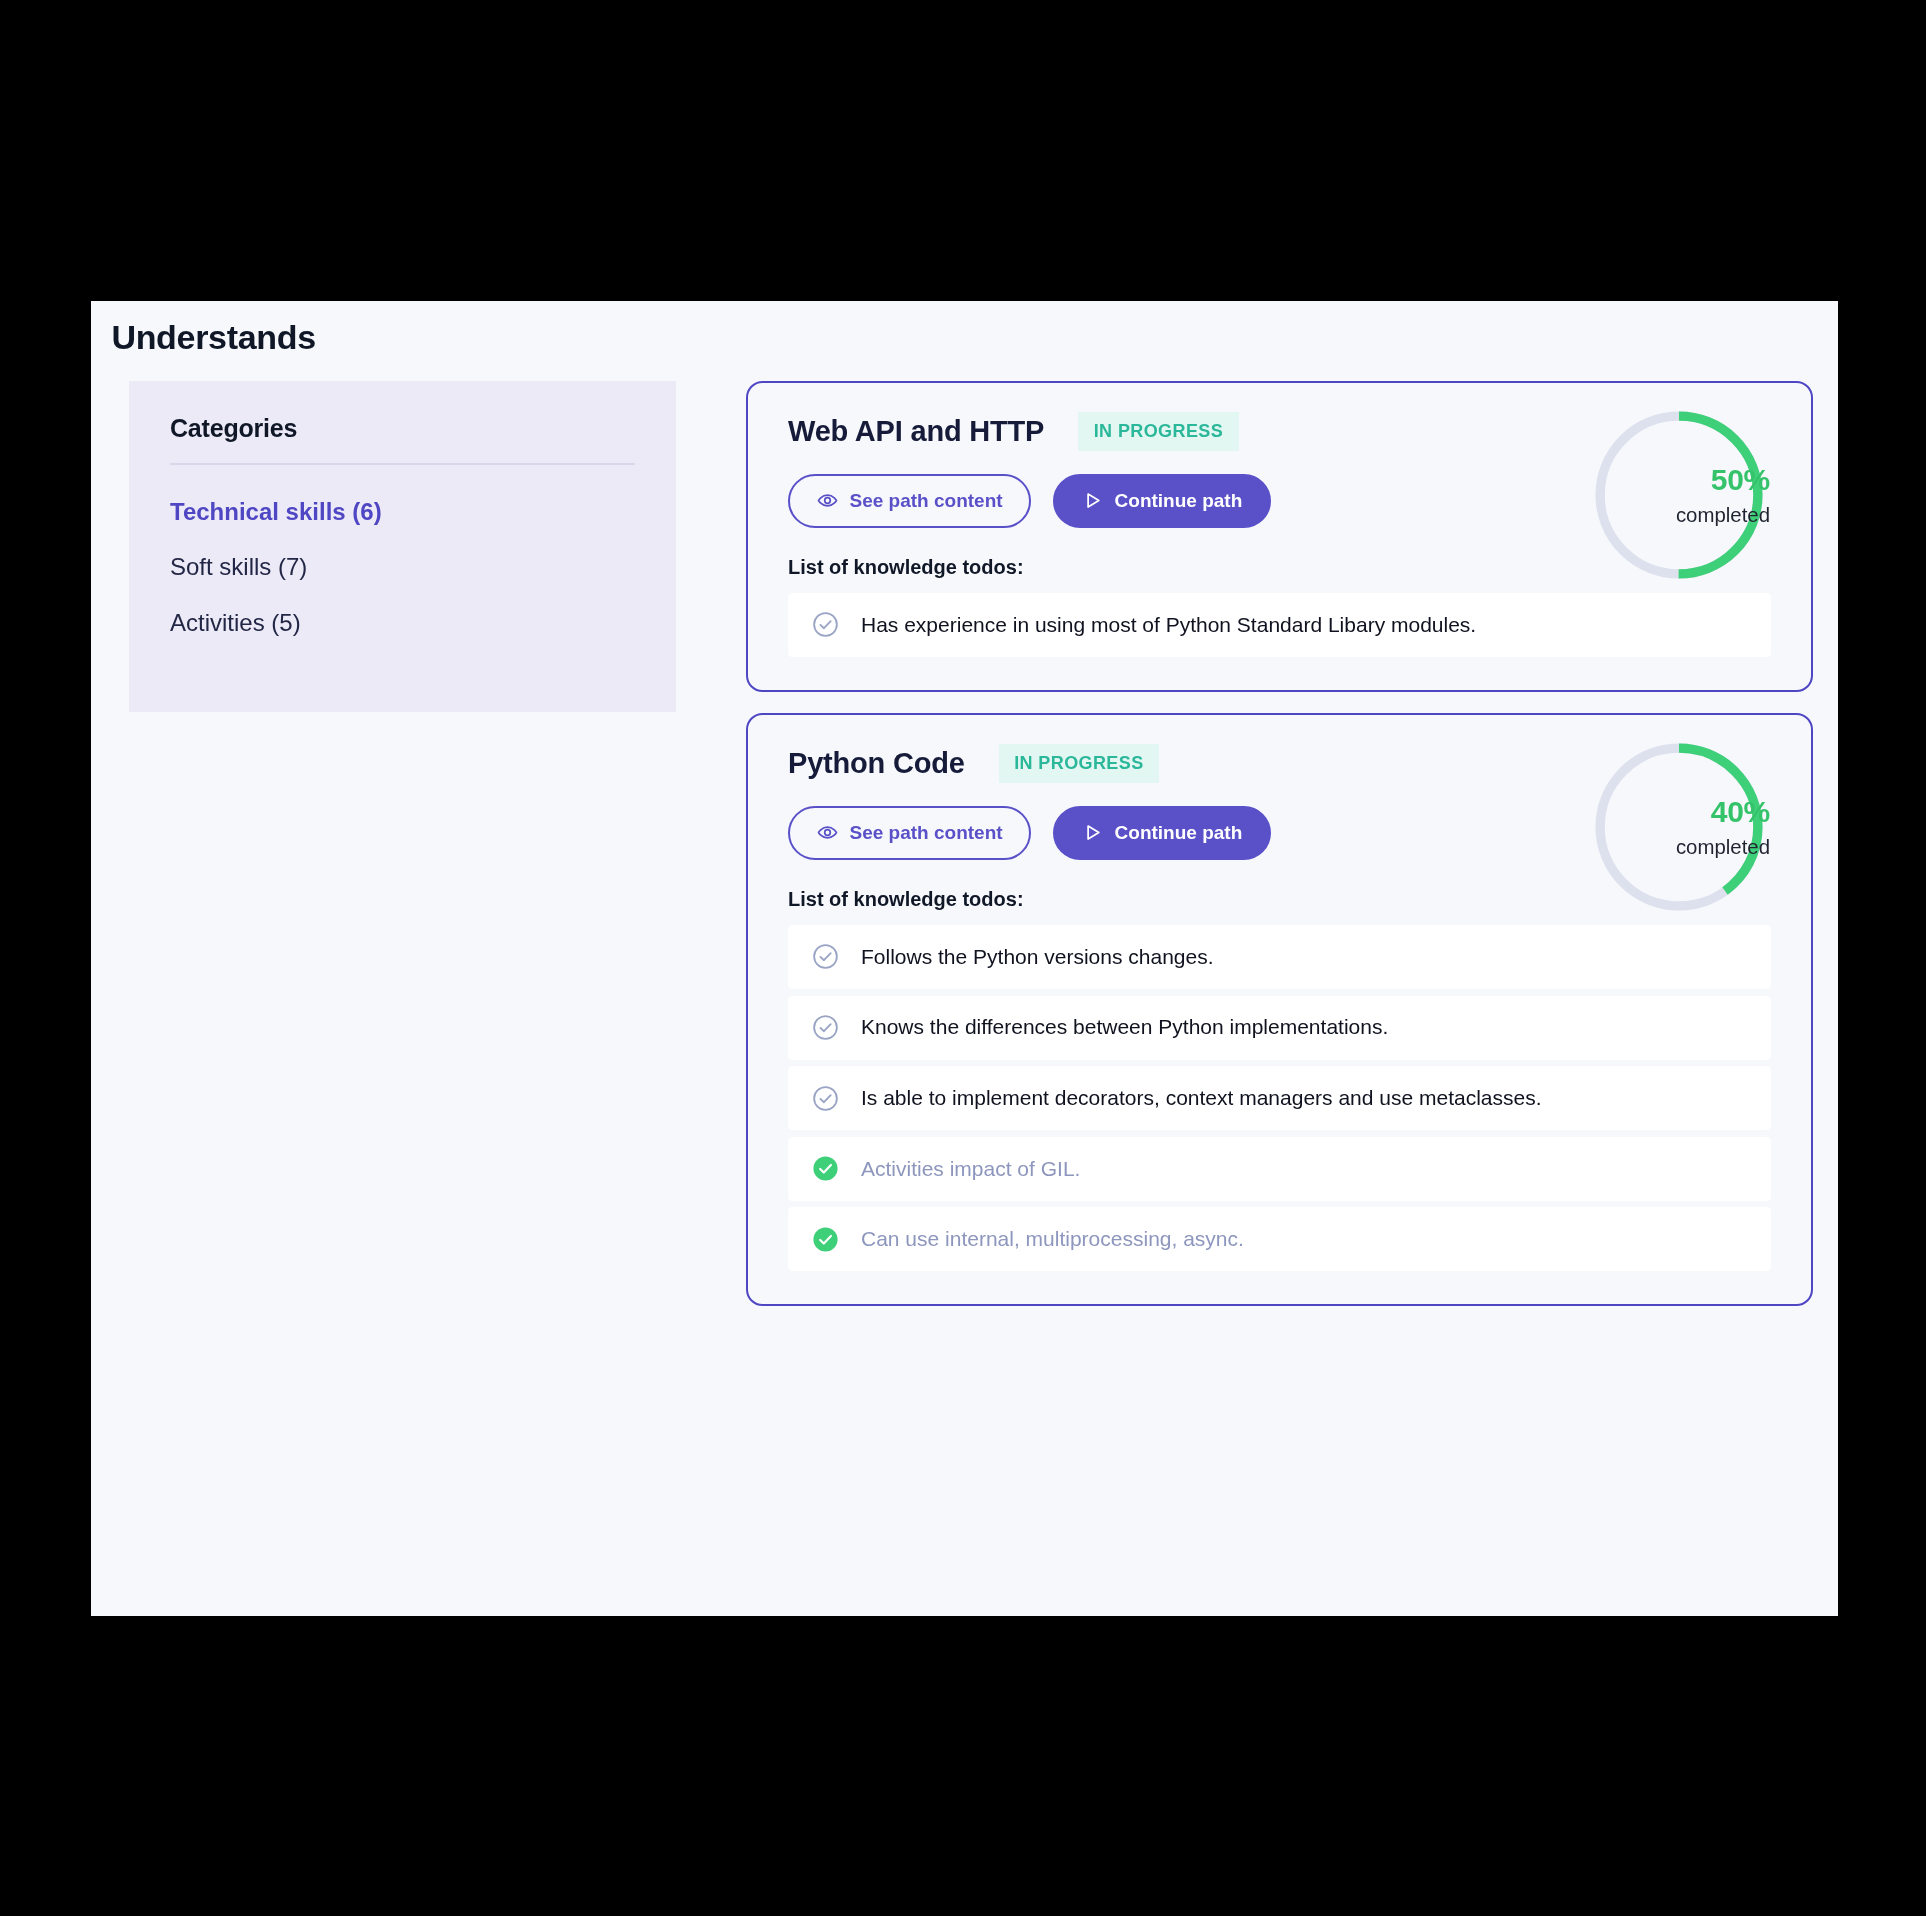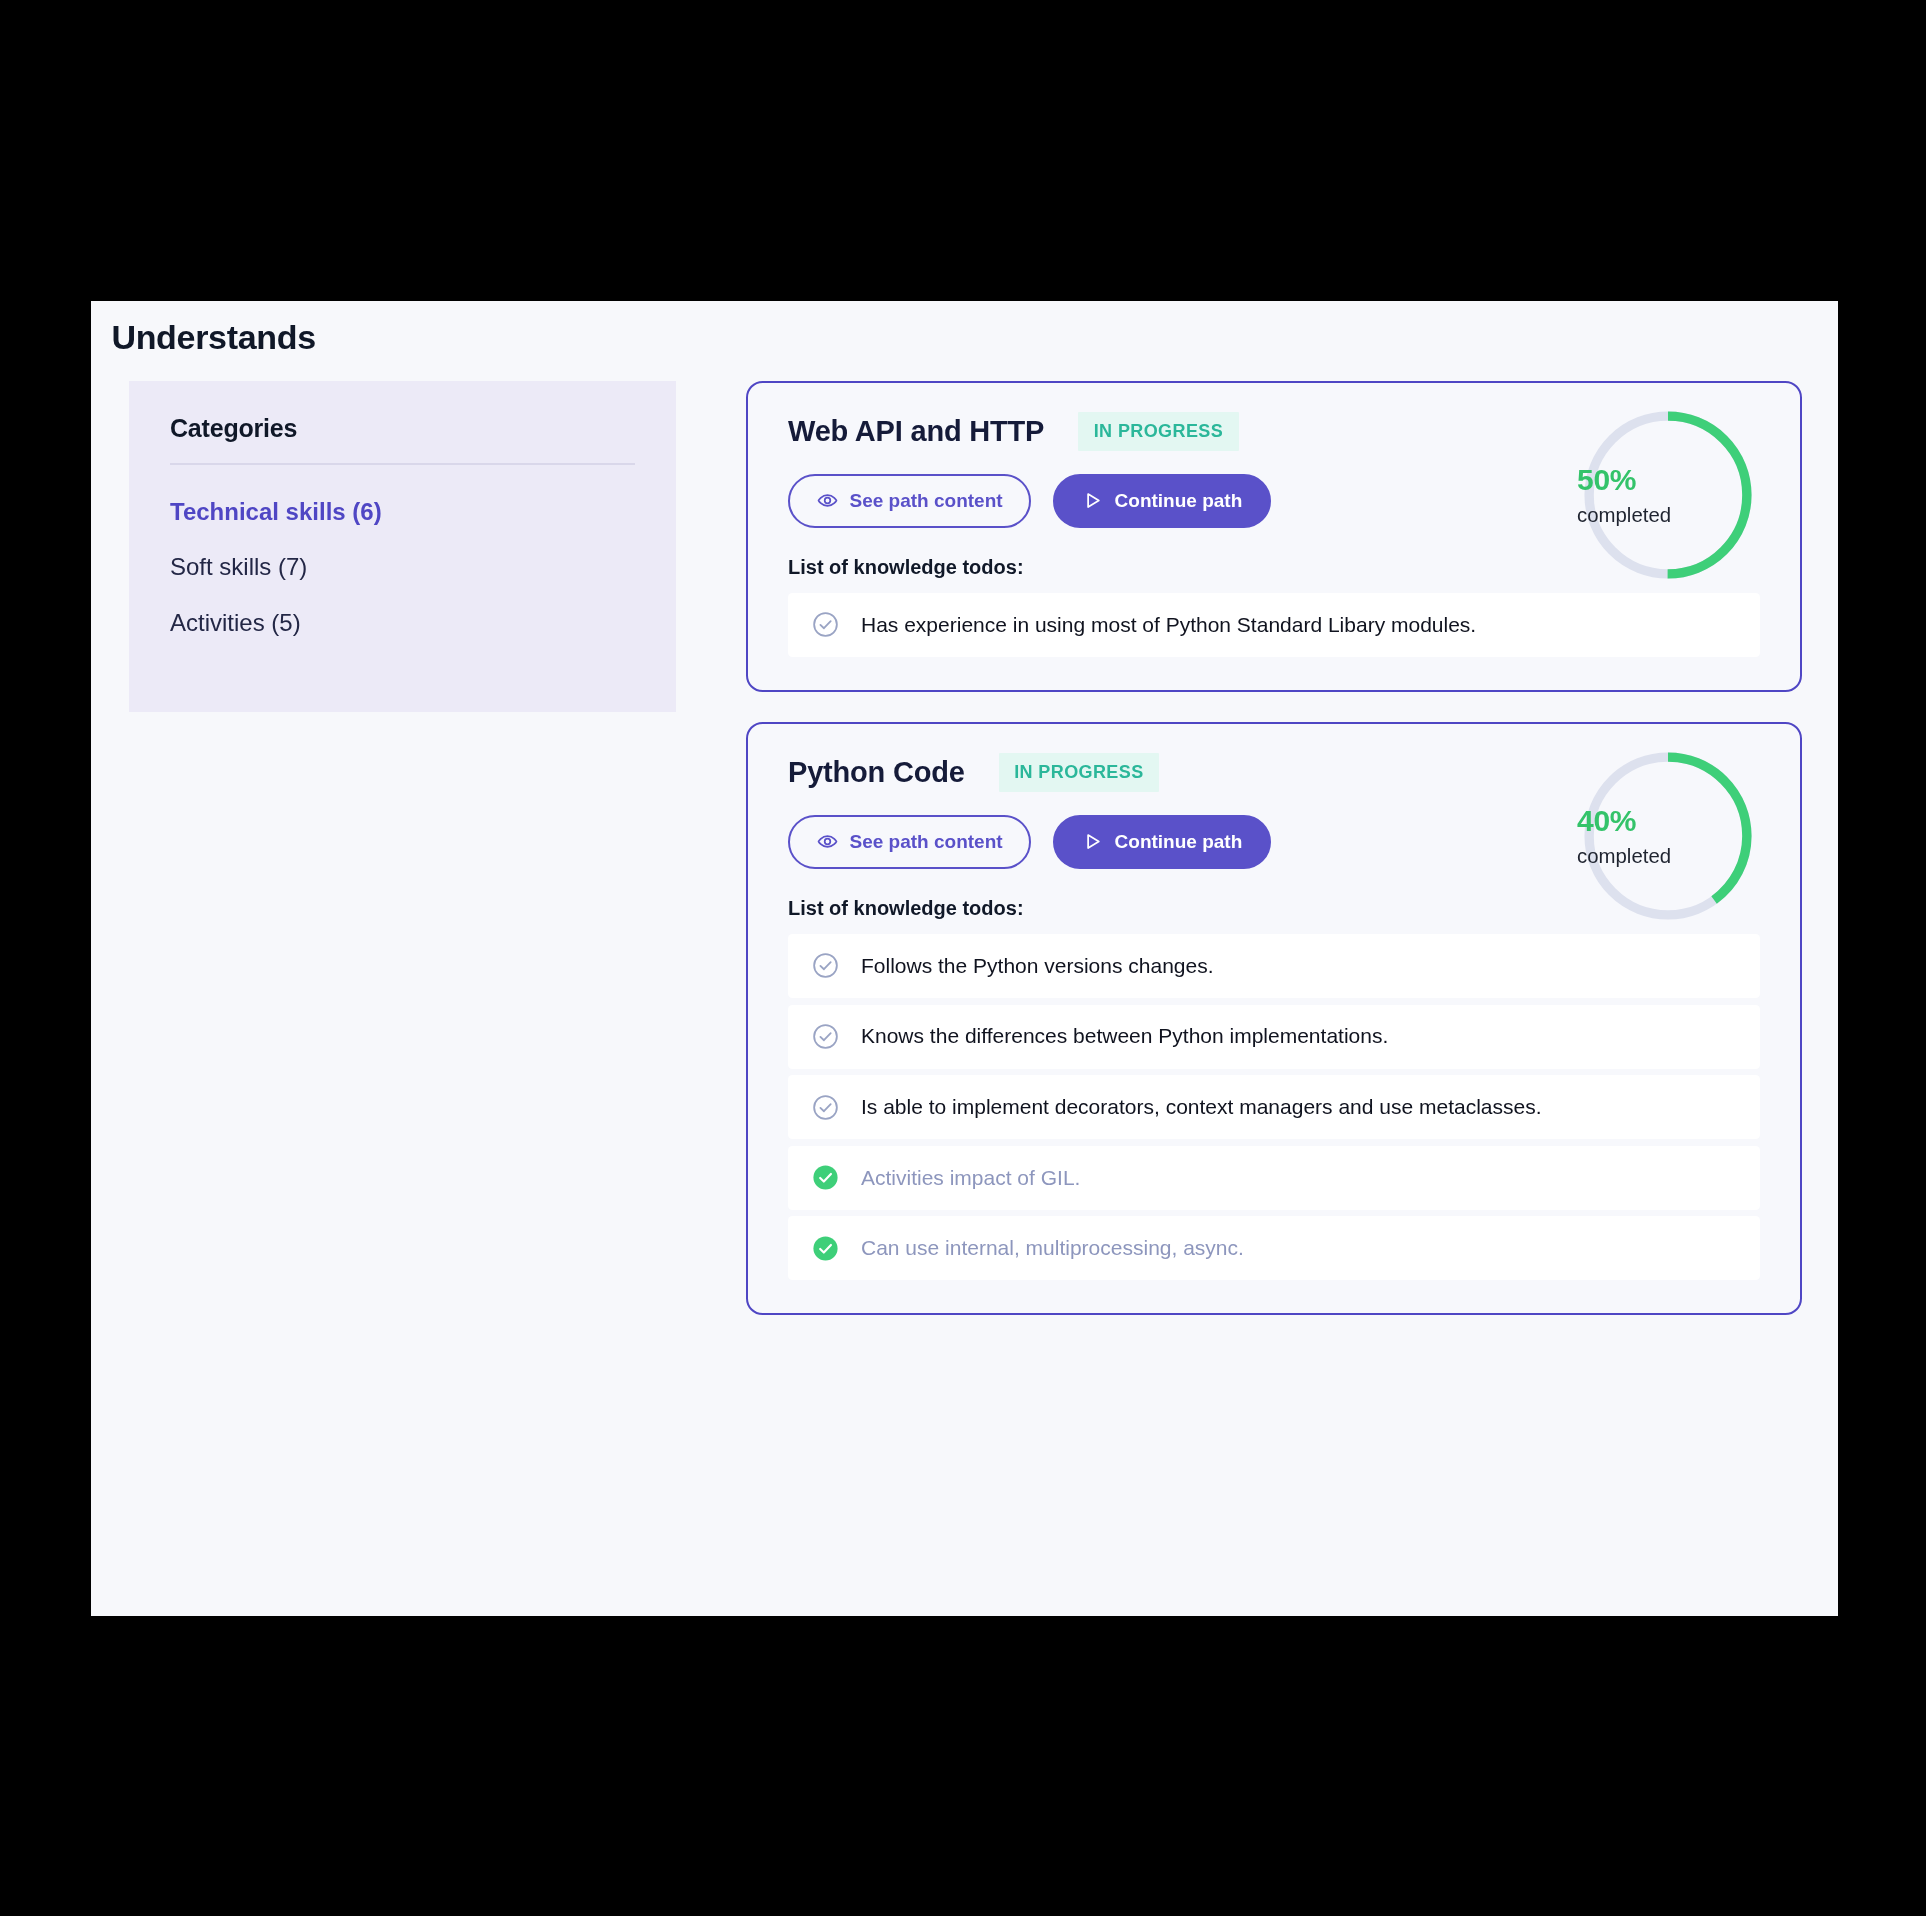--- a/index.html
+++ b/index.html
@@ -75,24 +75,24 @@
     color: #4f46c4;
     font-weight: 700;
   }
   .cat-item .count { font-weight: 400; }
   .cat-item.active .count { font-weight: 700; }
 
   
   .cards {
     flex: 1;
     margin-left: 28px;
-    margin-right: 36px;
+    margin-right: 25px;
     display: flex;
     flex-direction: column;
-    gap: 30px;
+    gap: 21px;
     padding-left: 42px;
   }
   .card {
     border: 2.8px solid #4f46c4;
     border-radius: 16.6px;
     background: #f7f8fc;
     padding: 29px 40px 33px 40px;
     position: relative;
   }
 
@@ -182,21 +182,21 @@
     right: 41px;
     top: 21px;
     width: 182px;
     height: 182px;
   }
   .ring .label-wrap {
     position: absolute;
     inset: 0;
     display: flex;
     flex-direction: column;
-    align-items: flex-start;
+    align-items: flex-end;
     justify-content: center;
     gap: 7.7px;
   }
   .ring .pct {
     font-size: 30px;
     font-weight: 700;
     color: #34c36a;
     letter-spacing: -0.3px;
   }
   .ring .cap {

